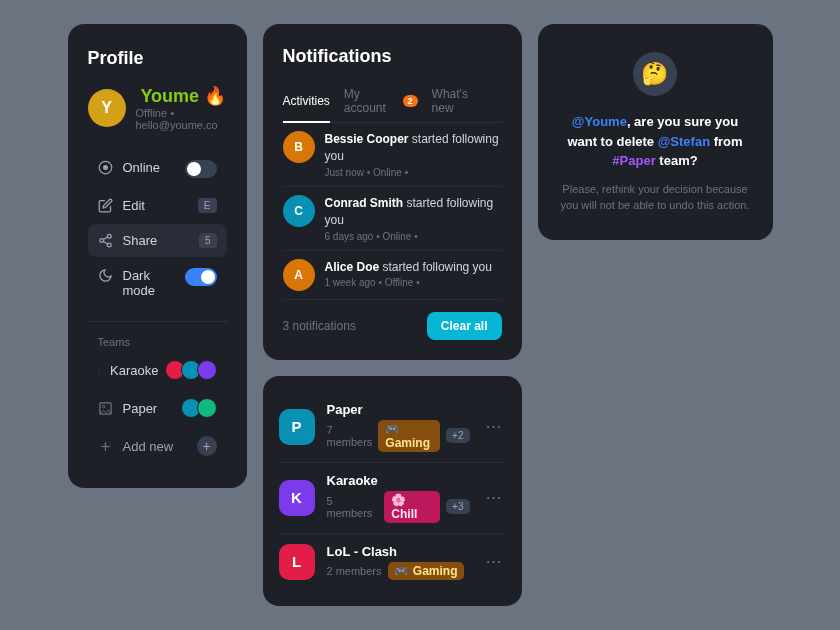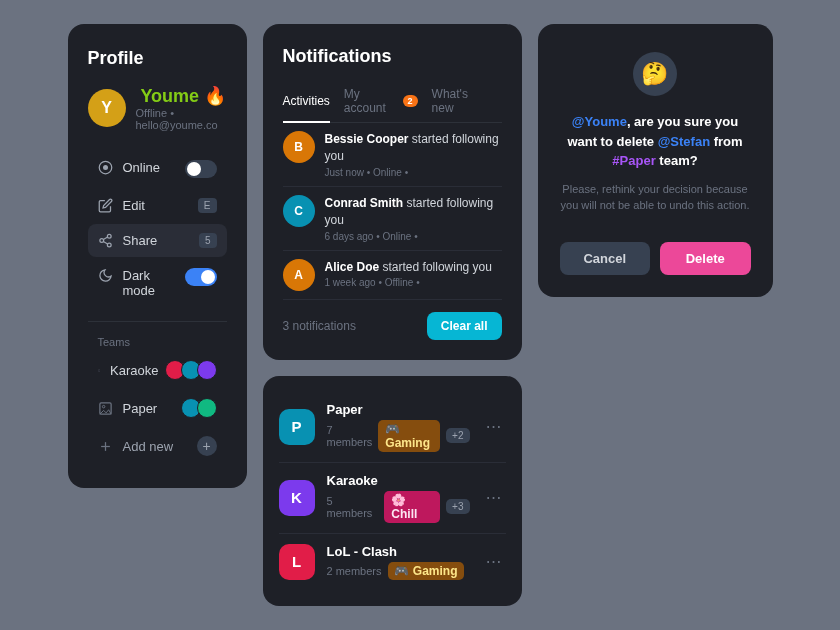--- a/index.html
+++ b/index.html
@@ -362,21 +362,21 @@
       line-height: 1.5;
       margin-bottom: 10px;
     }
     .dialog-main-text .mention { color: #3b82f6; font-weight: 700; }
     .dialog-main-text .bold { font-weight: 700; color: #fff; }
     .dialog-main-text .hash { color: #a855f7; font-weight: 700; }
     .dialog-sub-text {
       font-size: 11px;
       color: #6b7280;
       line-height: 1.5;
-      margin-bottom: 28px;
+      margin-bottom: 4px;
     }
     .dialog-btns {
       display: flex;
       gap: 10px;
       justify-content: center;
     }
     .btn-cancel {
       background: #374151;
       color: #d1d5db;
       border: none;
@@ -588,18 +588,14 @@
   </div>
 
   <div class="dialog-card">
     <div class="dialog-emoji">
       <span>🤔</span>
     </div>
     <div class="dialog-main-text">
       <span class="mention">@Youme</span><span class="bold">, are you sure you want to delete </span><span class="mention">@Stefan</span><span class="bold"> from </span><span class="hash">#Paper</span><span class="bold"> team?</span>
     </div>
     <div class="dialog-sub-text">Please, rethink your decision because you will not be able to undo this action.</div>
-    <div class="dialog-btns">
-      <button class="btn-cancel">Cancel</button>
-      <button class="btn-delete">Delete</button>
-    </div>
   </div>
 </div>
 
 </body></html>

